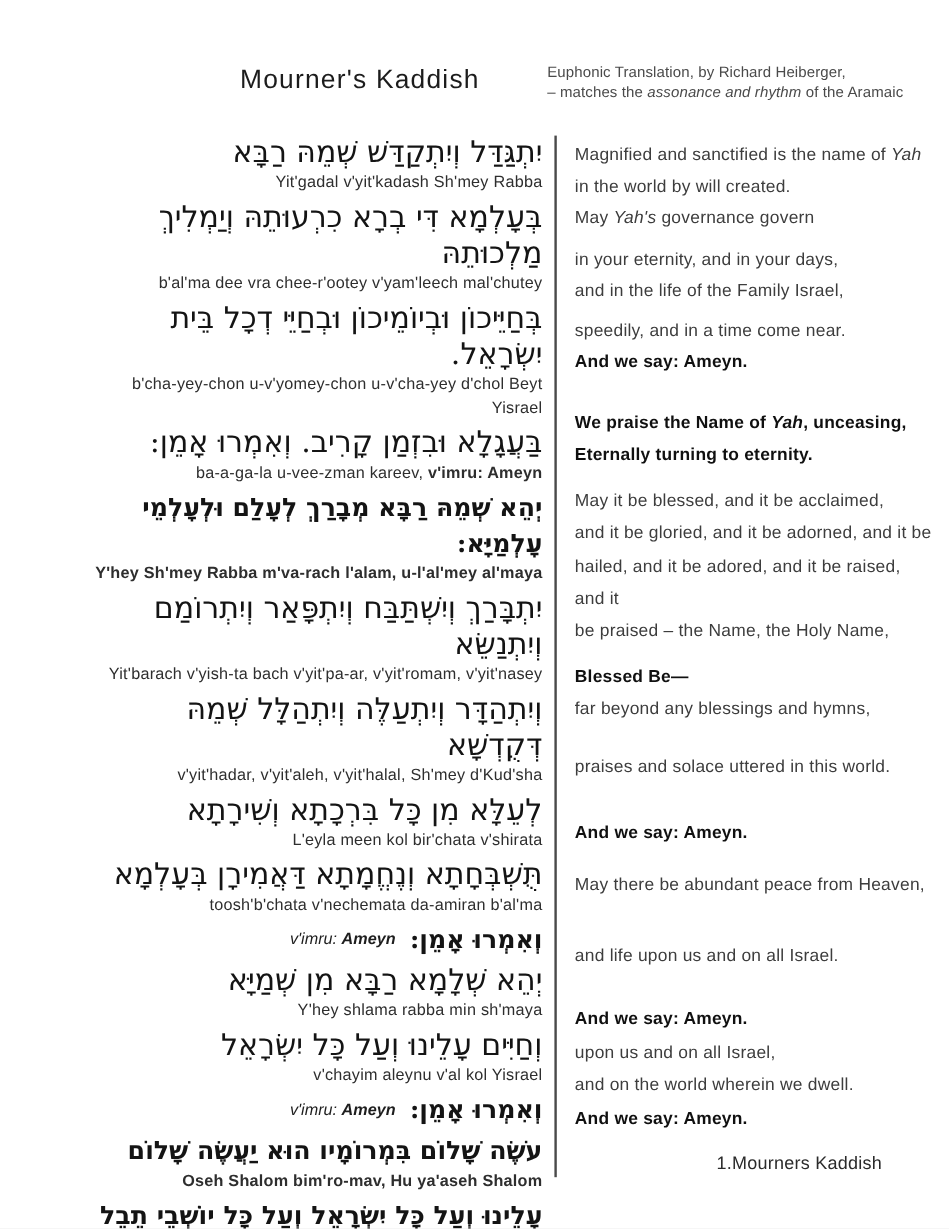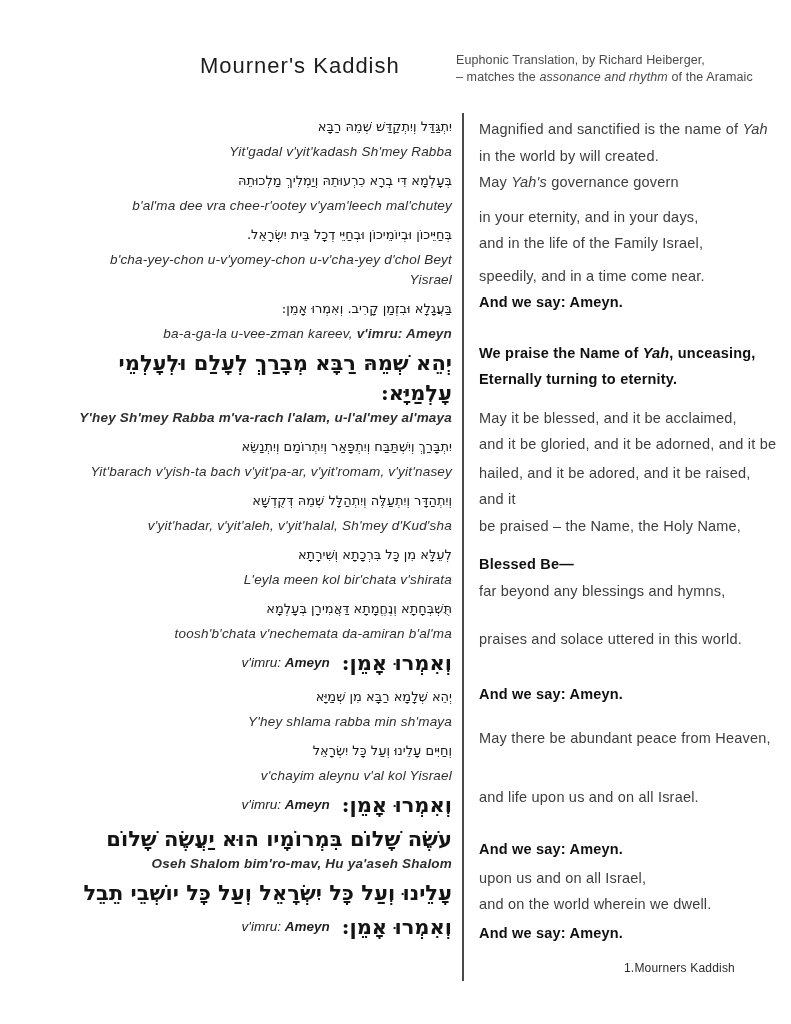--- a/index.html
+++ b/index.html
@@ -7,22 +7,22 @@
         font-family:"Liberation Sans",sans-serif;color:#222;}
   
   .title{position:absolute;left:200px;top:38px;font-size:22px;font-weight:400;letter-spacing:1px;color:#1c1c1c;}
   .subtitle{position:absolute;left:456px;top:52px;font-size:12.5px;line-height:17px;color:#4a4a4a;letter-spacing:.1px;}
   .it{font-style:italic;}
   
   .divider{position:absolute;left:462px;top:113px;width:2px;height:868px;background:#4a4a4a;}
   .col-left{position:absolute;left:70px;top:112px;width:382px;text-align:right;}
   .col-right{position:absolute;left:479px;top:116px;width:300px;}
   
-  .heb{font-family:"DejaVu Serif","DejaVu Sans",serif;font-size:13px;line-height:30px;color:#141414;direction:rtl;unicode-bidi:isolate;}
-  .tr{font-style:italic;font-size:13.5px;line-height:20px;color:#2e2e2e;letter-spacing:.2px;}
+  .heb{font-family:"DejaVu Serif","DejaVu Sans",serif;font-size:25px;line-height:30px;color:#141414;direction:rtl;unicode-bidi:isolate;}
+  .tr{font-size:13.5px;line-height:20px;color:#2e2e2e;letter-spacing:.2px;}
   .verse{margin:0 0 4px 0;}
   .verse.bold .heb{font-weight:700;font-size:21px;}
   .verse.bold .tr{font-weight:700;}
   .tail{font-weight:700;}
   .response{display:flex;justify-content:flex-end;align-items:center;gap:12px;margin:0 0 4px 0;line-height:30px;}
   .response .lead{font-style:italic;font-size:13.5px;color:#1e1e1e;}
   .response .lead .lb{font-weight:700;}
   .response .heb{font-weight:700;font-size:21px;display:inline-block;}
   
   .rp{margin:0;font-size:14.5px;line-height:26.5px;color:#3d3d3d;letter-spacing:.2px;}
@@ -35,21 +35,21 @@
   .rp:nth-child(8){margin-top:12px;}
   .rp:nth-child(10){margin-top:22px;}
   .rp:nth-child(11){margin-top:28px;}
   .rp:nth-child(12){margin-top:18px;}
   .rp:nth-child(13){margin-top:32px;}
   .rp:nth-child(14){margin-top:26px;}
   .rp:nth-child(15){margin-top:2px;}
   .rp:nth-child(16){margin-top:2px;}
   .rp:nth-child(17){margin-top:8px;}
   
-  .footer{position:absolute;right:56px;top:961px;font-size:12px;color:#2b2b2b;letter-spacing:.2px;}
+  .footer{position:absolute;right:56px;top:961px;font-size:15px;color:#2b2b2b;letter-spacing:.2px;}
 </style>
 </head>
 <body>
 
 <div class="page">
   <h1 class="title">Mourner's Kaddish</h1>
   <div class="subtitle">
     <div>Euphonic Translation, by Richard Heiberger,</div>
     <div><span>– matches the </span><span class="it">assonance and rhythm</span><span> of the Aramaic</span></div>
   </div>

